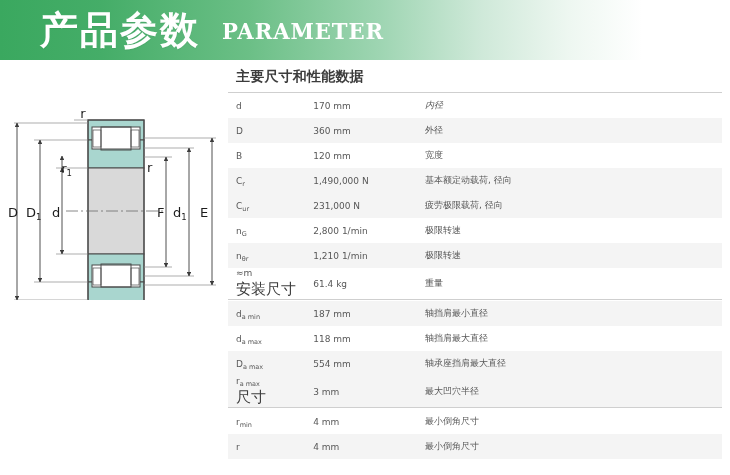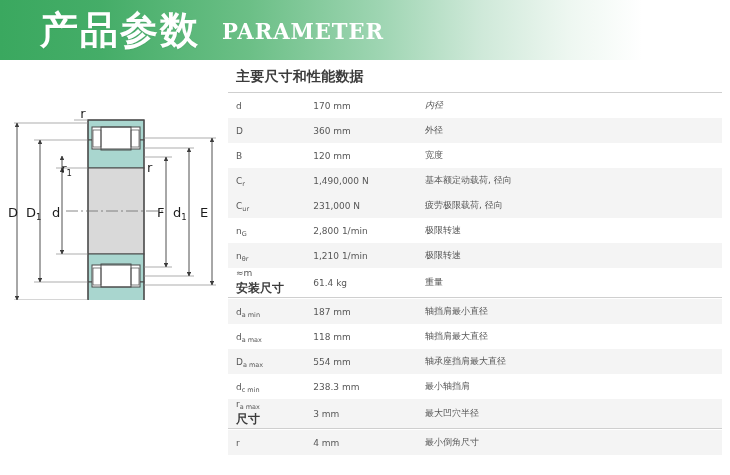--- a/index.html
+++ b/index.html
@@ -83,22 +83,22 @@
     font-family:"DejaVu Sans","Liberation Sans",sans-serif;
     white-space:nowrap;
     overflow:hidden;
   }
   .c-sym{width:76px;}
   .c-val{width:110px;}
   .c-desc{width:300px;}
   tr.alt td{background:#f4f4f4;}
   .subsec{
     display:block;
-    font-size:12px;
-    font-weight:700;
+    font-size:15px;
+    font-weight:400;
     color:#3c3c3c;
     padding-top:2px;
   }
   sub{font-size:6.5px;line-height:0;vertical-align:baseline;position:relative;top:2px;}
 </style>
 </head>
 <body>
 
 <div class="header">
   <div class="hdr-inner">
@@ -275,33 +275,33 @@
           <tr>
             <td>d<sub>a max</sub></td>
             <td>118 mm</td>
             <td>轴挡肩最大直径</td>
           </tr>
           <tr class="alt">
             <td>D<sub>a max</sub></td>
             <td>554 mm</td>
             <td>轴承座挡肩最大直径</td>
           </tr>
-          <tr>
-            <td>d<sub>c min</sub></td>
-            <td>238.3 mm</td>
-            <td>最小轴挡肩</td>
-          </tr>
           <tr class="alt has-section">
             <td>r<sub>a max</sub><span class="subsec">尺寸</span></td>
             <td>3 mm</td>
             <td>最大凹穴半径</td>
           </tr>
           <tr>
             <td colspan="3" style="height: 1px; padding: 0px; border-top: 1px solid rgb(207, 207, 207); background: rgb(255, 255, 255);"></td>
           </tr>
+          <tr>
+            <td>r<sub>min</sub></td>
+            <td>4 mm</td>
+            <td>最小倒角尺寸</td>
+          </tr>
           <tr class="alt">
             <td>r</td>
             <td>4 mm</td>
             <td>最小倒角尺寸</td>
           </tr>
         </tbody>
     </table>
   </div>
 
 </div>

